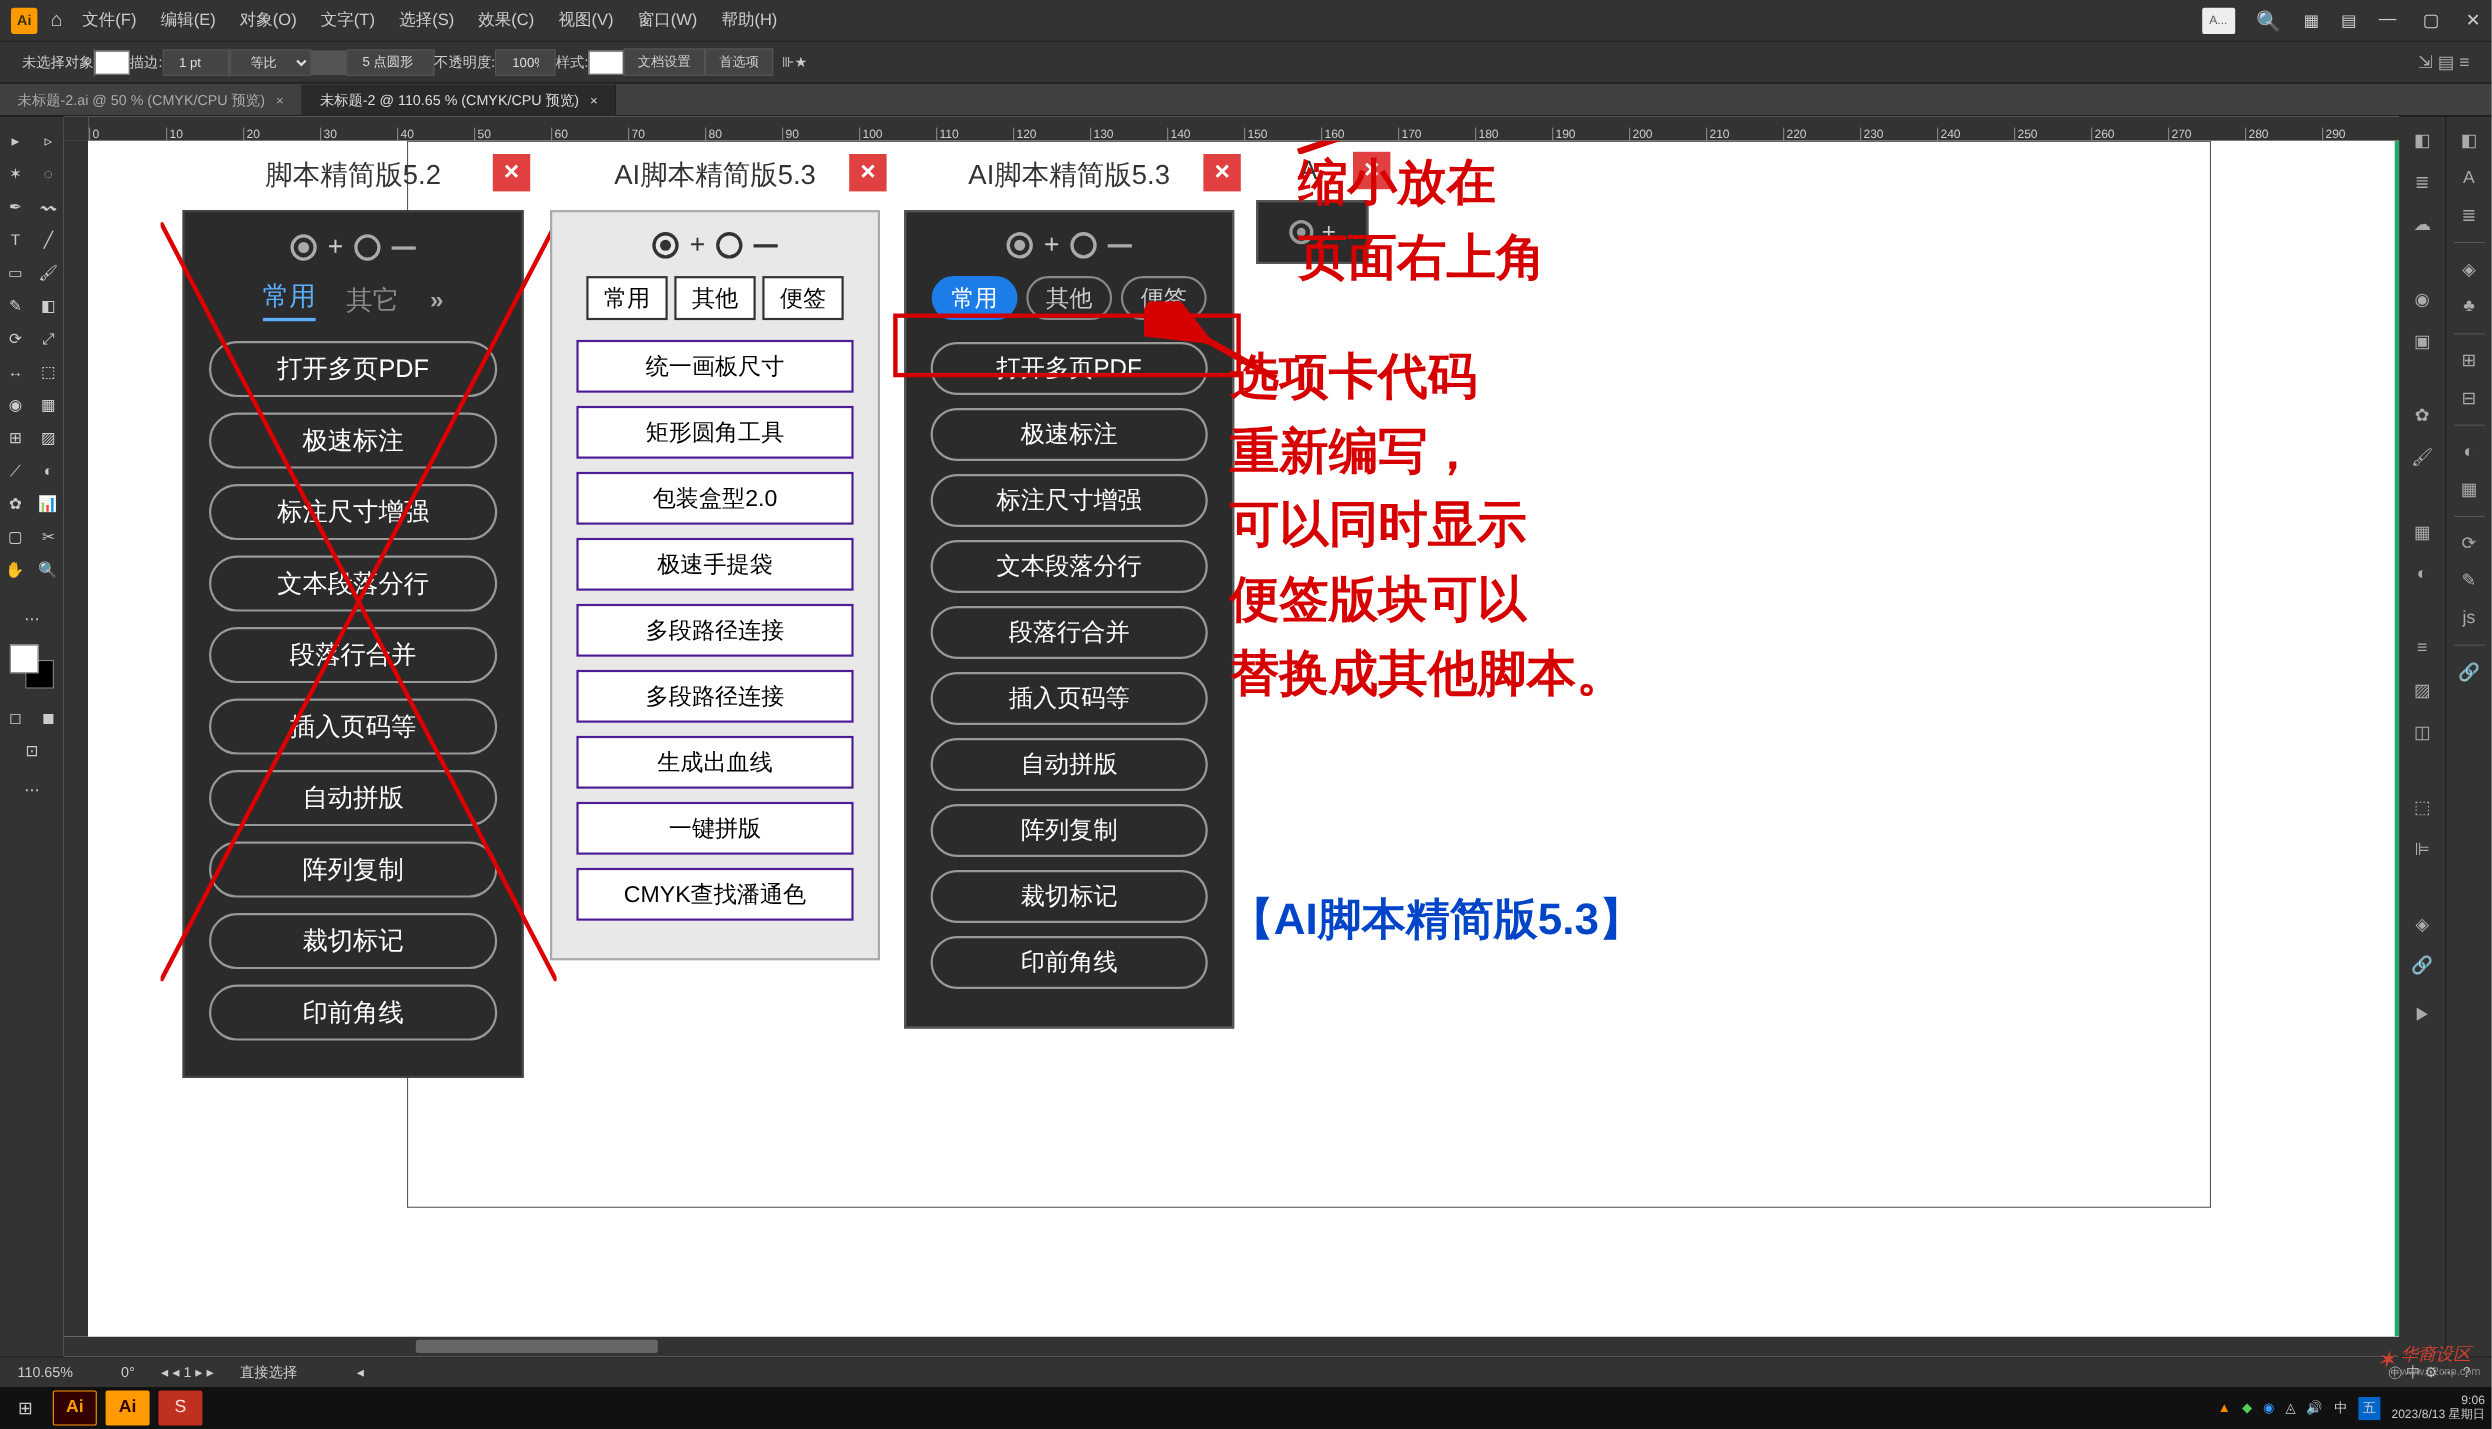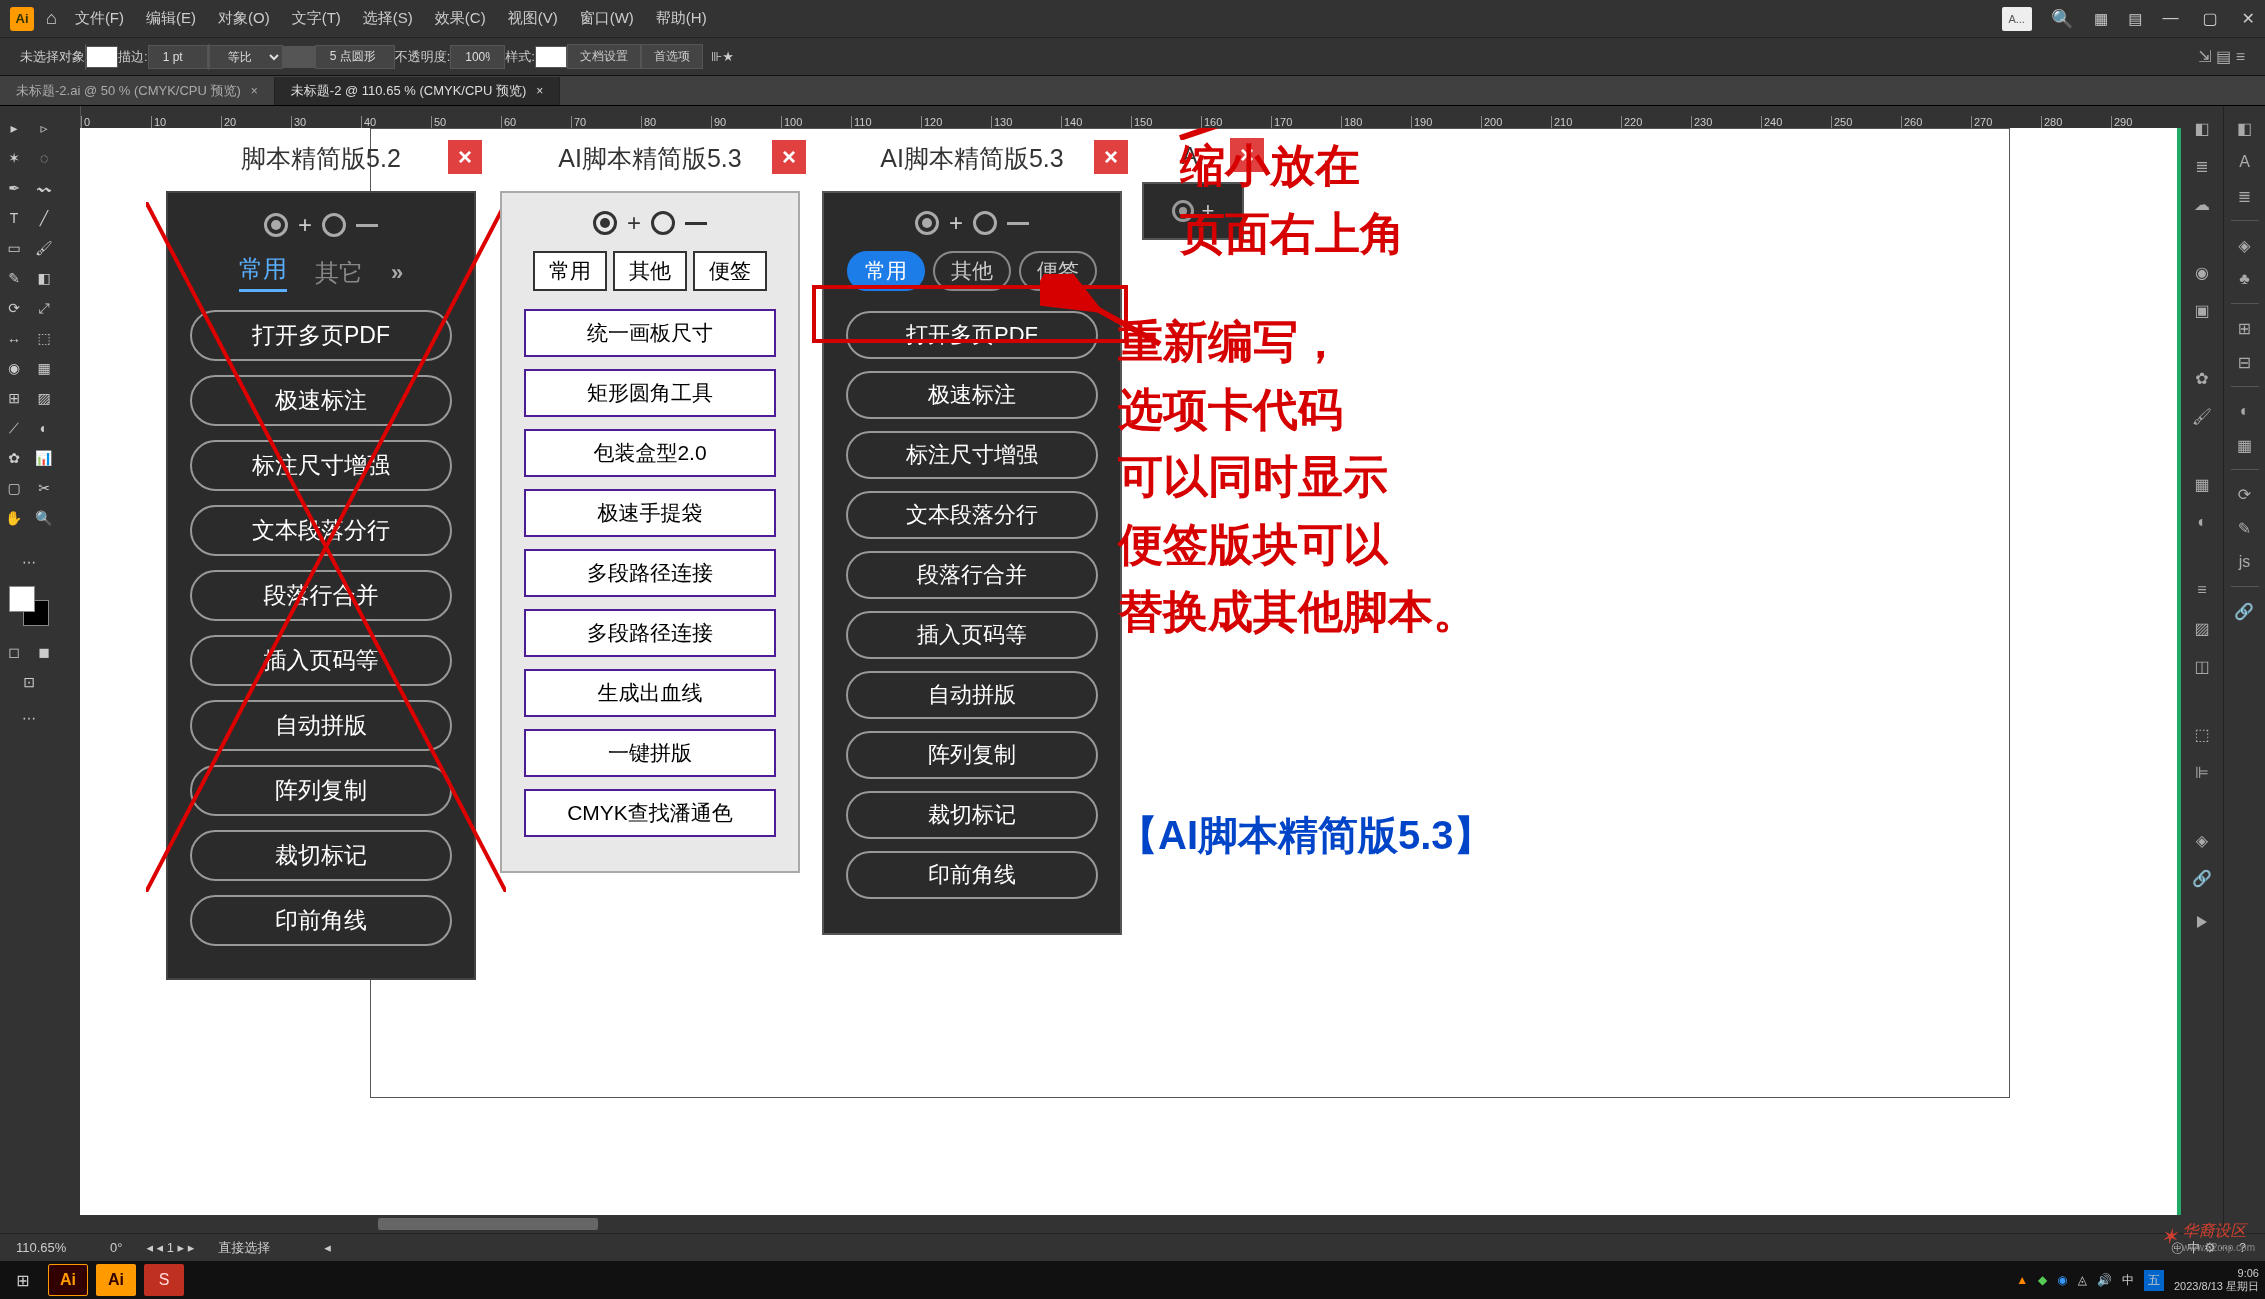--- a/index.html
+++ b/index.html
@@ -429,22 +429,22 @@
               </marker>
             </defs>
           <line x1="120" y1="70" x2="12" y2="10" stroke="#d60000" stroke-width="6" marker-end="url(#ah2)"></line>
         </svg>
 
         <div class="anno anno1">
           <div>缩小放在</div>
           <div>页面右上角</div>
         </div>
         <div class="anno anno2">
+          <div>选项卡代码</div>
           <div>重新编写，</div>
-          <div>选项卡代码</div>
           <div>可以同时显示</div>
           <div>便签版块可以</div>
           <div>替换成其他脚本。</div>
         </div>
         <div class="anno-blue">【AI脚本精简版5.3】</div>
 
       </div>
     </div>
     <div class="scrollbar-h">
         <div class="sb-thumb"></div>

